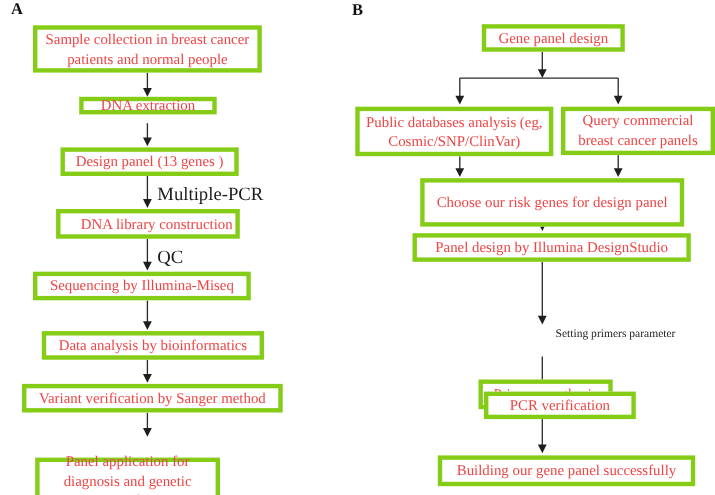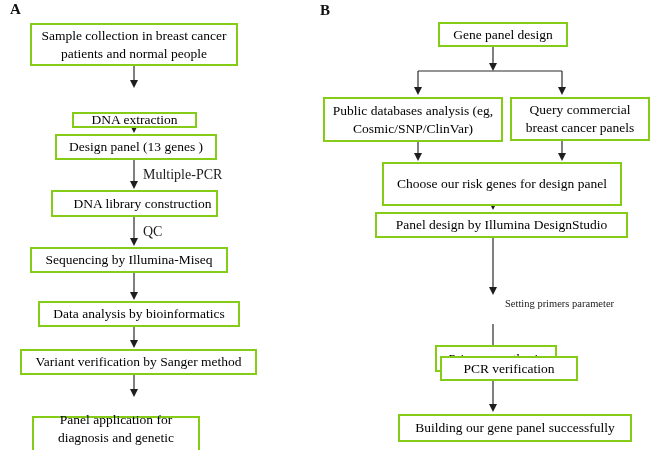--- a/index.html
+++ b/index.html
@@ -13,44 +13,44 @@
   .connectors { position:absolute; left:0; top:0; width:650px; height:450px; }
   .panel-label {
     position:absolute;
     font-weight:bold;
     font-size:15px;
     color:#111111;
   }
   .box {
     position:absolute;
     box-sizing:border-box;
-    border:2px solid #84cc16;
+    border:4px solid #84cc16;
     background:#ffffff;
-    color:#000000;
+    color:#ef4444;
     font-size:13.5px;
     line-height:1.32;
     display:flex;
     align-items:center;
     justify-content:center;
     text-align:center;
     padding:1px 4px;
   }
   .nowrap { white-space:nowrap; }
   .arrow-label {
     position:absolute;
     color:#1c1c1c;
-    font-size:14px;
+    font-size:17px;
     white-space:nowrap;
   }
   .arrow-label.small { font-size:10.5px;margin-top:44px; }
 
   
   .a-label { left:10px; top:1px; }
   .a1 { left:30px;  top:23px;  width:208px; height:43px; }
-  .a2 { left:72px;  top:88px;  width:125px; height:16px;margin-top:24px; }
+  .a2 { left:72px;  top:88px;  width:125px; height:16px; }
   .a3 { left:55px;  top:134px; width:162px; height:26px; }
   .a4 { left:51px;  top:190px; width:167px; height:27px;padding-left:20px; }
   .a5 { left:30px;  top:247px; width:198px; height:26px; }
   .a6 { left:38px;  top:301px; width:202px; height:26px; }
   .a7 { left:20px;  top:349px; width:237px; height:26px; }
   .a8 { left:32px;  top:398px; width:168px; height:43px;margin-top:18px; }
   .lbl-mpcr { left:143px; top:167px; }
   .lbl-qc   { left:143px; top:224px; }
 
   

